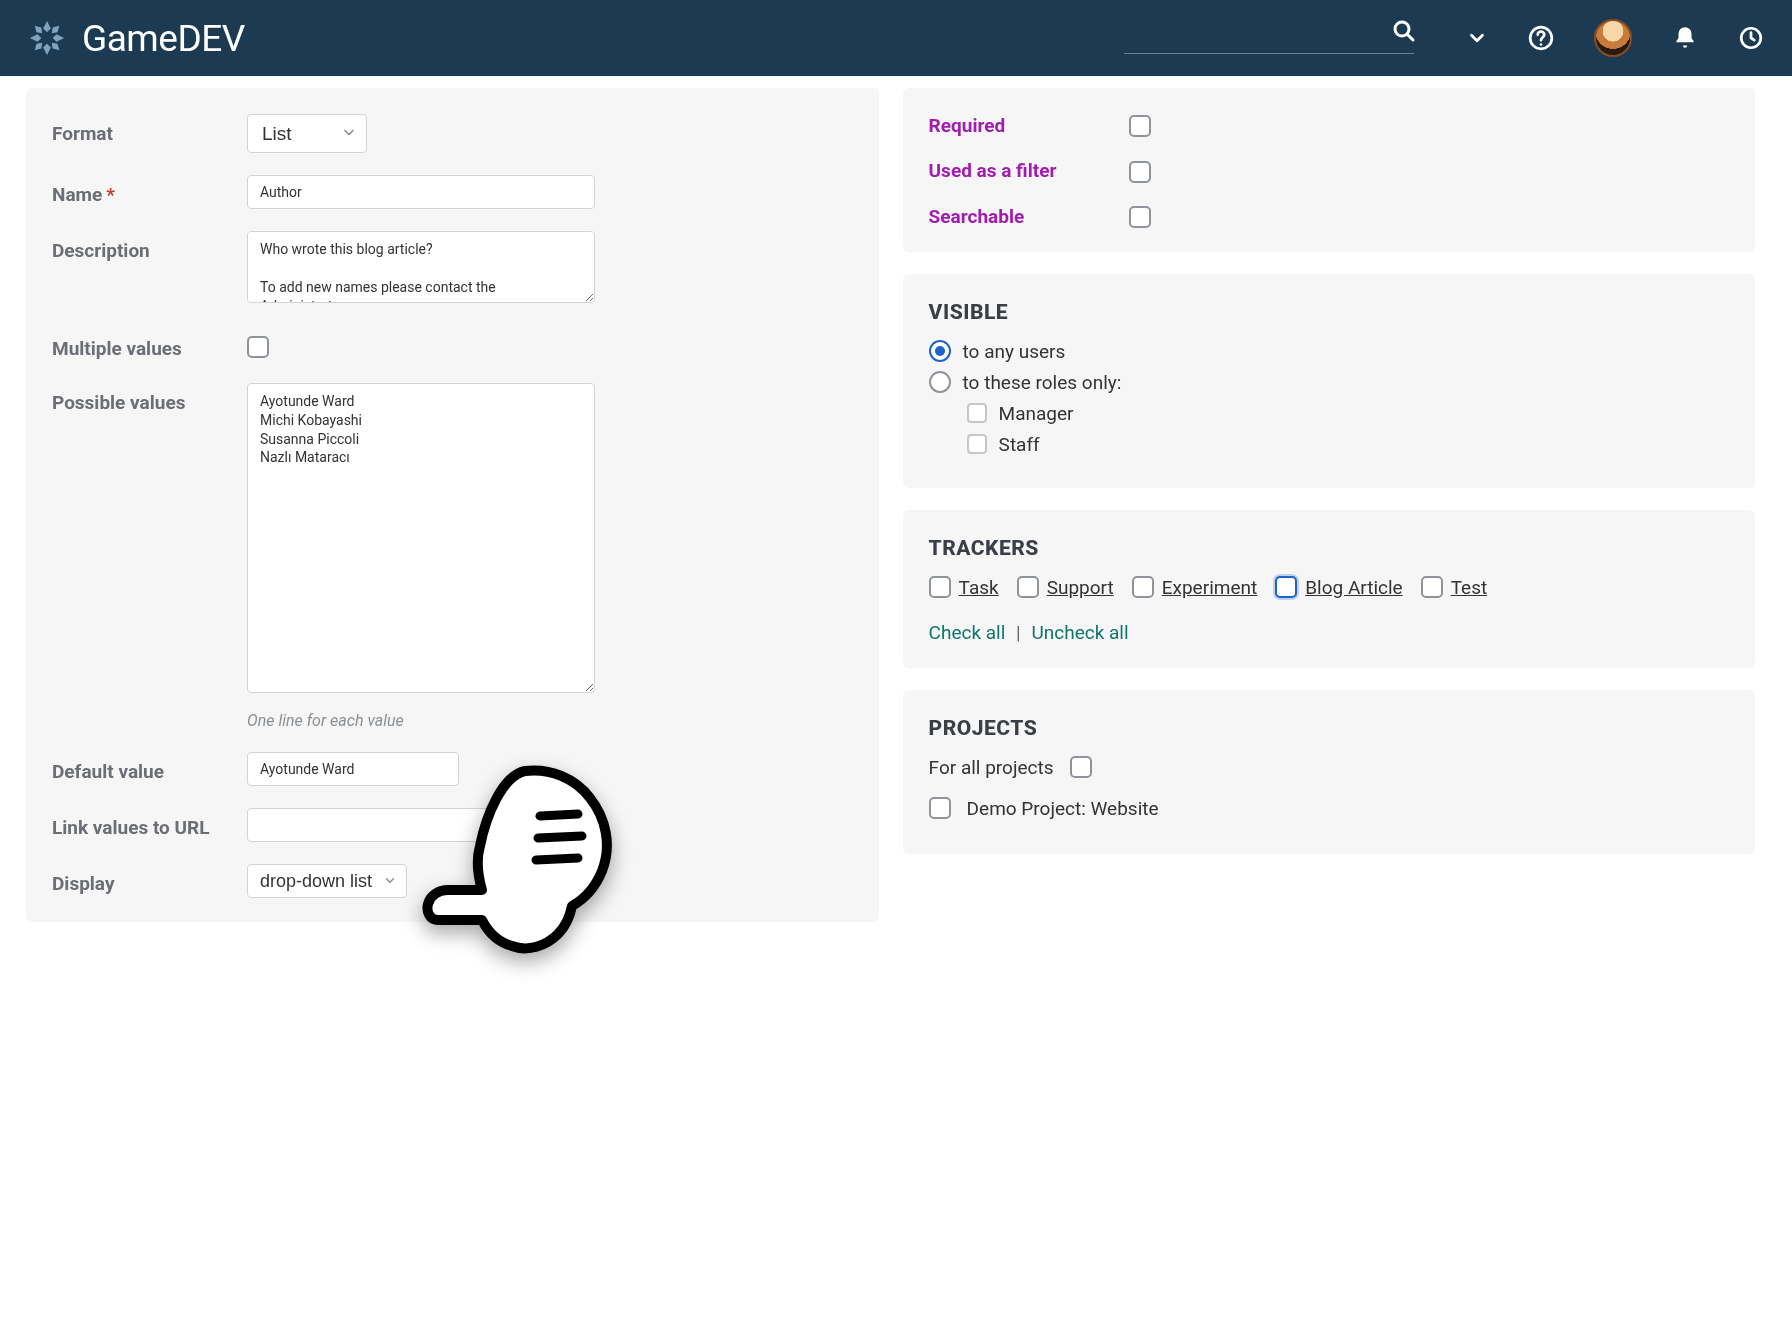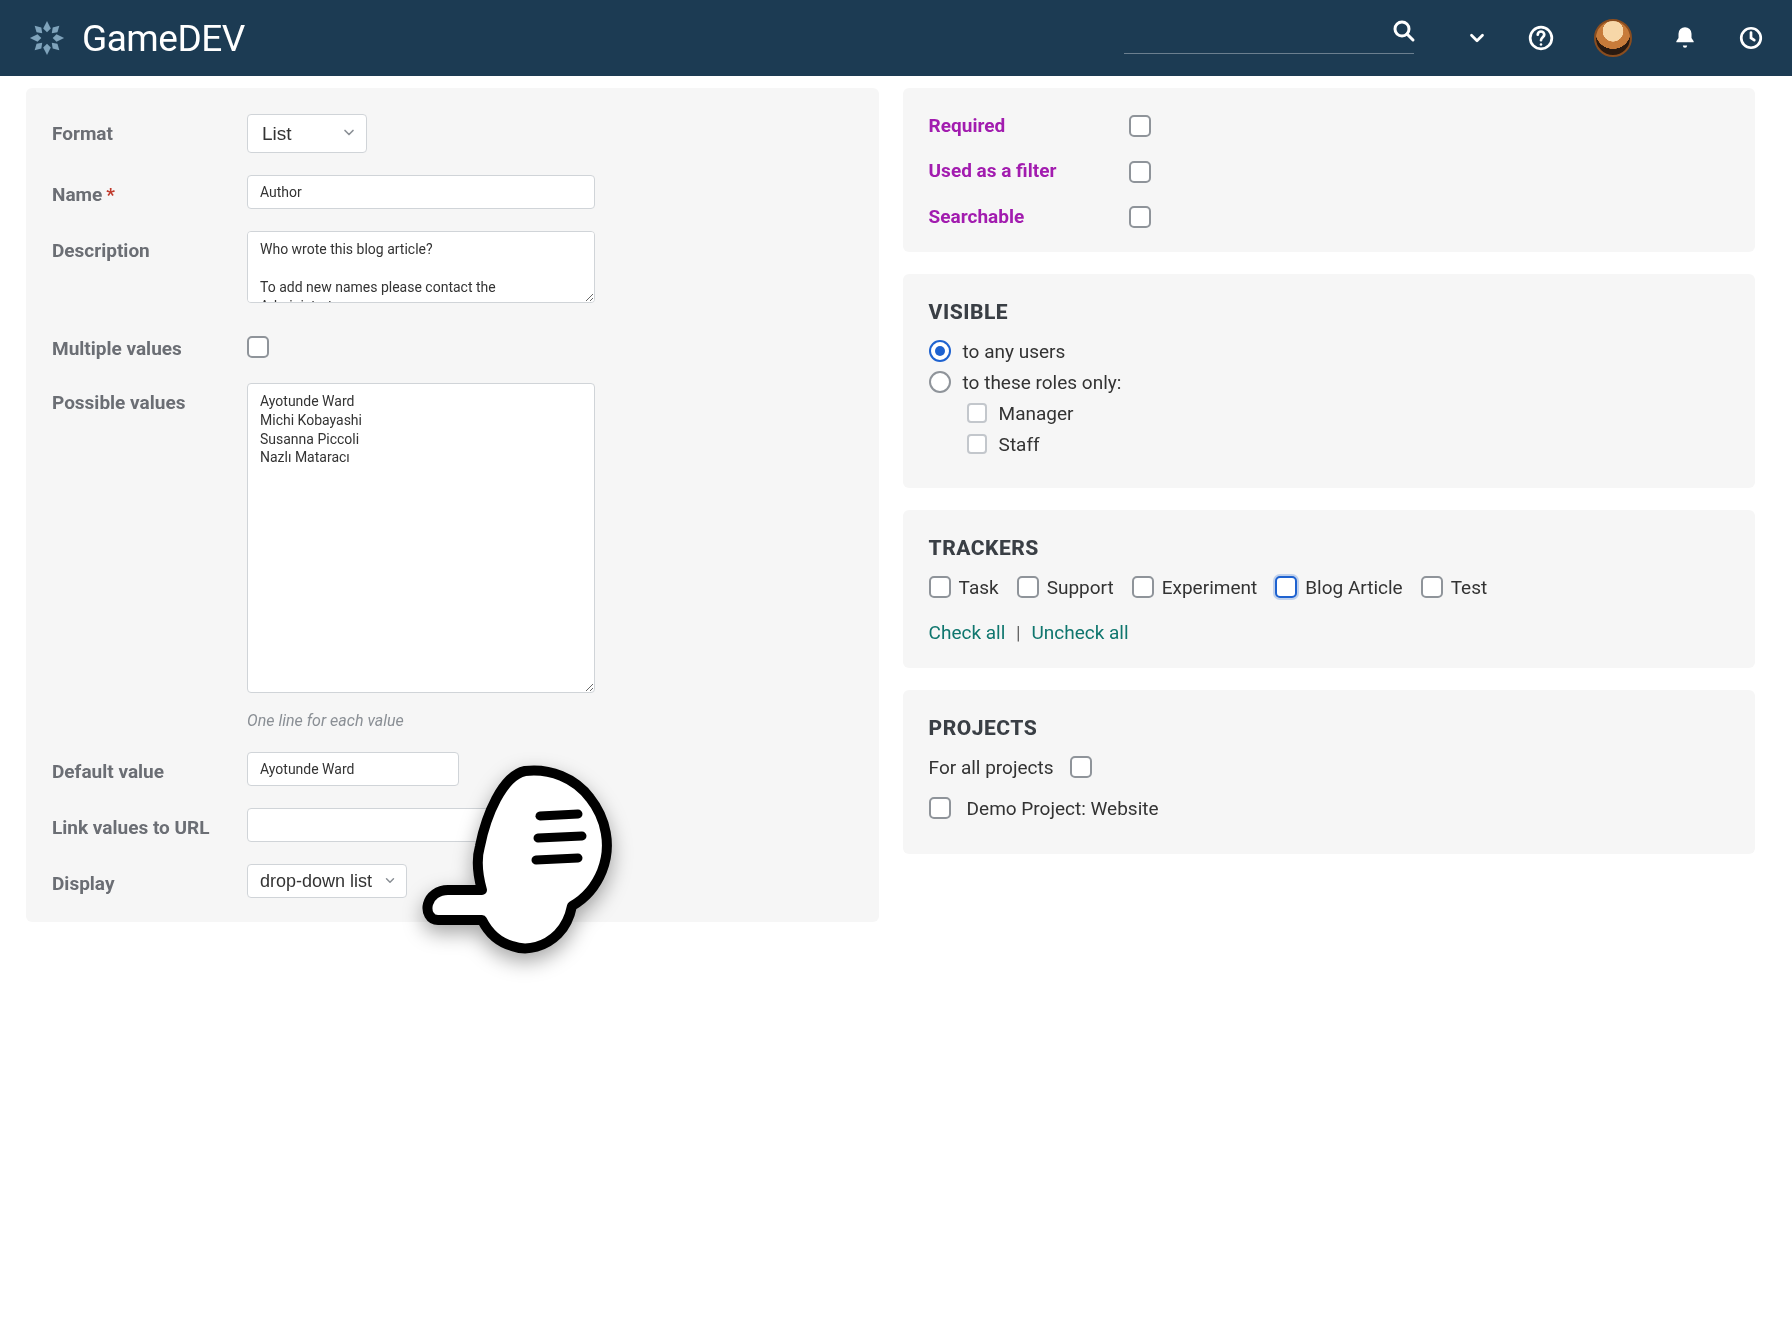--- a/index.html
+++ b/index.html
@@ -205,20 +205,21 @@
     -webkit-appearance:none; appearance:none;
     width: 20px; height:20px; border-radius:4px;
     border: 2px solid #c3c7cc; background:#fff;
     cursor:pointer;
   }
 
   .trackers-row {
     display:flex; flex-wrap:wrap; gap: 6px 18px;
     align-items:center;
     margin-bottom: 22px;
+    text-decoration: underline;
   }
   .tracker-item { display:flex; align-items:center; gap: 8px; font-size:19px; }
 
   .link-row { font-size: 19px; }
   .link-row a { color: #0f766e; text-decoration:none; cursor:pointer; }
   .link-sep { color:#666; margin: 0 6px; }
 
   .proj-line { display:flex; align-items:center; gap:16px; font-size:19px; margin: 10px 0; }
 
   

